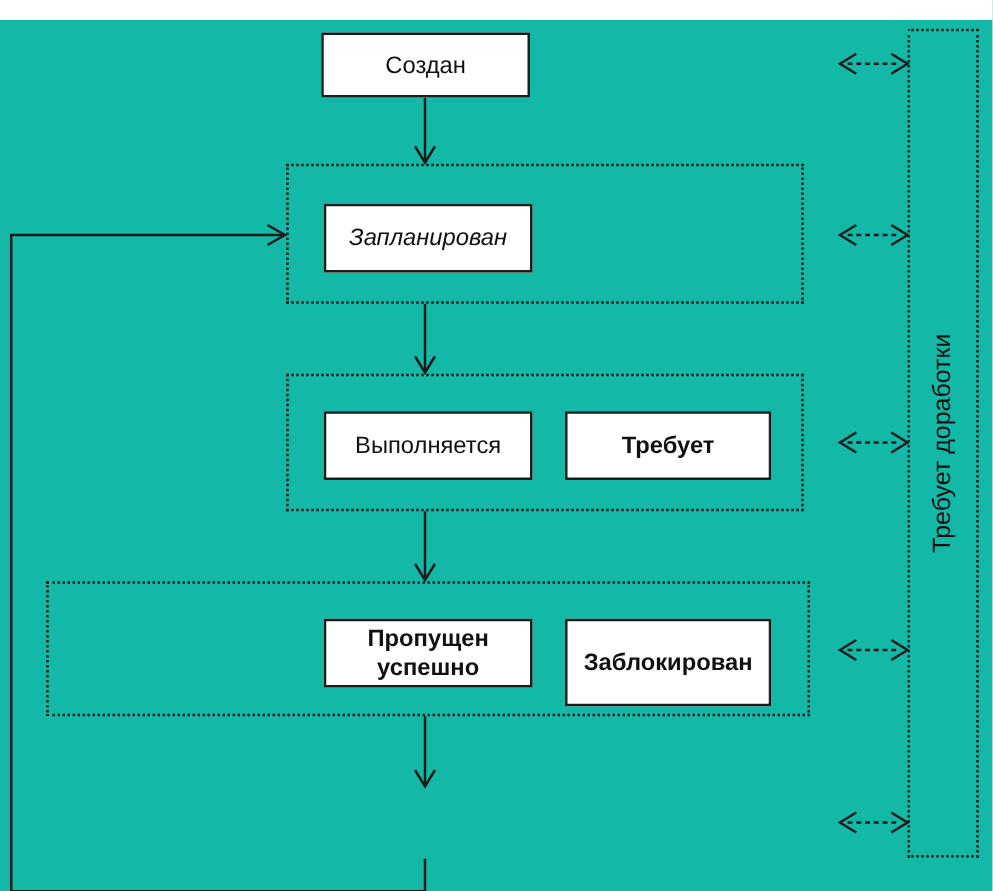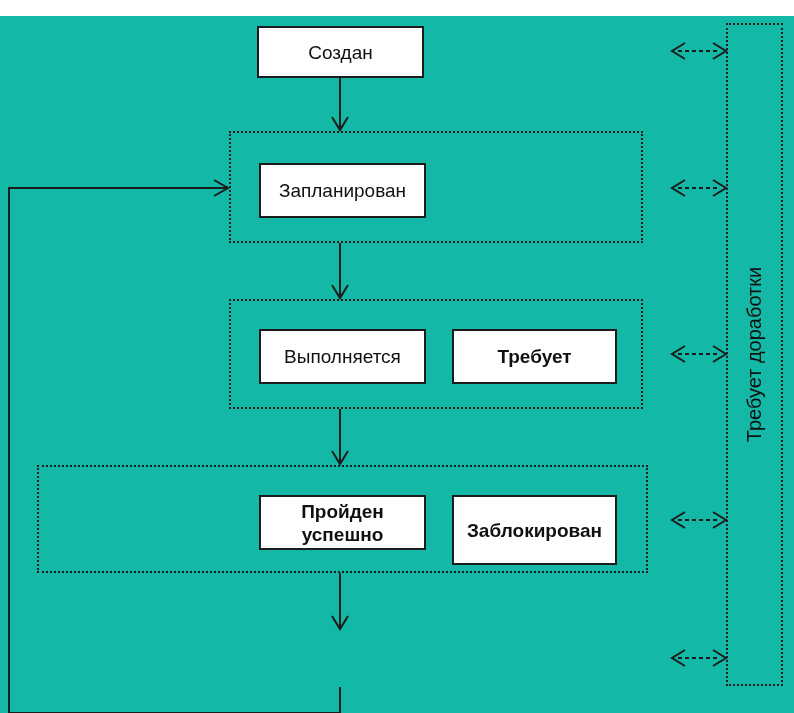--- a/index.html
+++ b/index.html
@@ -52,21 +52,21 @@
   .rework-panel .vlabel {
     transform: rotate(-90deg);
     white-space: nowrap;
     font-size: 20px;
     color: #111111;
   }
 
   
   .n-created  { left: 257px; top: 10px;  width: 167px; height: 52px; }
   .g1 { left: 229px; top: 115px; width: 414px; height: 112px; }
-  .g1 .n-planned      { left: 28px;  top: 30px; width: 167px; height: 55px; }
+  .g1 .n-planned      { left: 28px;  top: 30px; width: 167px; height: 55px; font-style: italic; }
   .g1 .n-notexecuted  { left: 221px; top: 30px; width: 165px; height: 55px; }
   .g2 { left: 229px; top: 283px; width: 414px; height: 110px; }
   .g2 .n-executing { left: 28px;  top: 28px; width: 167px; height: 55px; }
   .g2 .n-skipped   { left: 221px; top: 28px; width: 165px; height: 55px; }
   .g3 { left: 37px; top: 449px; width: 611px; height: 108px; }
   .g3 .n-failed  { left: 26px;  top: 28px; width: 165px; height: 55px; }
   .g3 .n-passed  { left: 220px; top: 28px; width: 167px; height: 55px; padding: 0 10px; }
   .g3 .n-blocked { left: 413px; top: 28px; width: 165px; height: 70px; }
   .n-closed { left: 257px; top: 614px; width: 167px; height: 57px; }
 </style>
@@ -136,21 +136,21 @@
     <div class="node n-executing">
       <span>Выполняется</span>
     </div>
     <div class="node bold n-skipped">
       <span>Требует</span>
     </div>
   </div>
 
   <div class="group g3">
     <div class="node bold n-passed">
-      <span>Пройден успешно</span>
+      <span>Пропущен успешно</span>
     </div>
     <div class="node bold n-blocked">
       <span>Заблокирован</span>
     </div>
   </div>
 
 
   <div class="rework-panel">
     <span class="vlabel">Требует доработки</span>
   </div>

